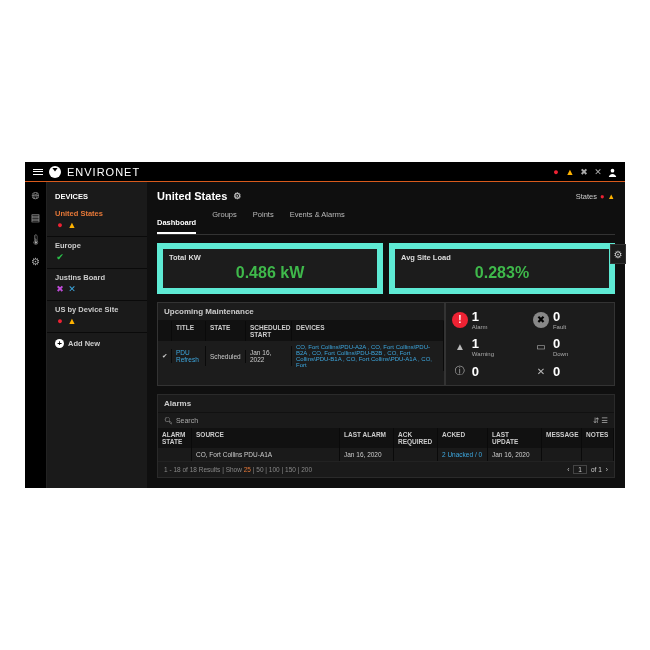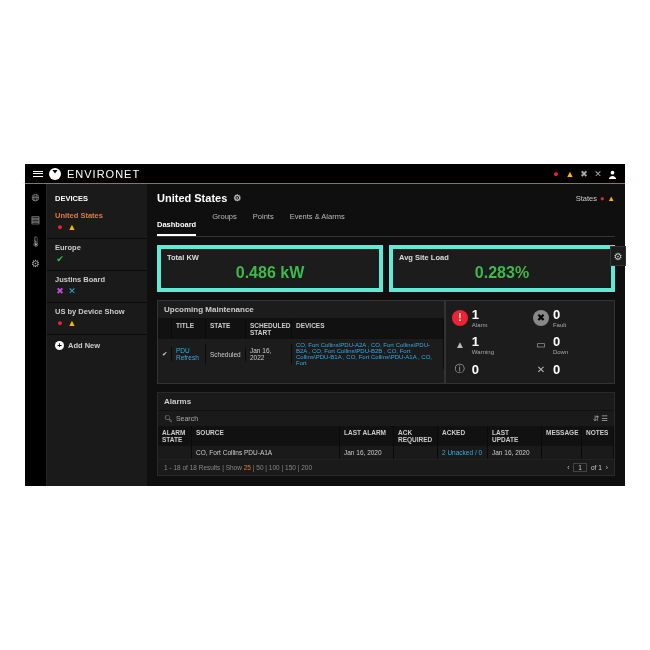--- a/index.html
+++ b/index.html
@@ -35,21 +35,21 @@
   .plus { width: 9px; height: 9px; border-radius: 50%; background: #fff; color: #000; text-align: center; line-height: 9px; font-size: 8px; }
   .main { flex: 1; background: #0f0f0f; padding: 8px 10px 10px 10px; position: relative; }
   .main-top { display: flex; justify-content: space-between; align-items: center; margin-bottom: 4px; }
   .page-title { font-size: 11px; font-weight: 700; color: #fff; display: flex; gap: 6px; align-items: center; }
   .gear { font-size: 9px; color: #bbb; }
   .status-txt { font-size: 7.5px; display: flex; gap: 3px; align-items: center; }
   .tabs { display: flex; gap: 16px; border-bottom: 1px solid #333; margin-bottom: 8px; }
   .tab { padding: 4px 0 5px; font-size: 7.5px; color: #bbb; cursor: pointer; }
   .tab.active { color: #fff; border-bottom: 2px solid #fff; font-weight: 700; margin-top: 8px; }
   .kpi-row { display: flex; gap: 6px; margin-bottom: 8px; }
-  .kpi { flex: 1; background: #1c1c1c; border: 4px solid #5eead4; padding: 4px 6px 6px; }
+  .kpi { flex: 1; background: #1c1c1c; border: 6px solid #5eead4; padding: 4px 6px 6px; }
   .kpi-label { font-size: 7.5px; color: #ddd; font-weight: 700; margin-bottom: 2px; }
   .kpi-val { font-size: 16px; font-weight: 700; text-align: center; color: #3fb94b; }
   .panel-row { display: flex; margin-bottom: 8px; }
   .panel { background: #1c1c1c; border: 1px solid #333; }
   .panel.maint { flex: 1.7; }
   .panel.dev { flex: 1; }
   .panel-head { padding: 4px 6px; font-weight: 700; font-size: 8px; border-bottom: 1px solid #111; }
   .maint-table .hdr, .maint-table .row { display: flex; font-size: 6.5px; }
   .maint-table .hdr { background: #111; color: #ccc; font-weight: 700; }
   .maint-table .hdr > div, .maint-table .row > div { padding: 3px 4px; border-right: 1px solid #0a0a0a; }
@@ -151,21 +151,21 @@
 
       <div class="side-item">
         <div class="nm">Justins Board</div>
         <div class="badges">
           <span class="ico mag">✖</span>
           <span class="ico blu">✕</span>
         </div>
       </div>
 
       <div class="side-item">
-        <div class="nm">US by Device Show</div>
+        <div class="nm">US by Device Site</div>
         <div class="badges">
           <span class="ico red">●</span>
           <span class="ico ylw">▲</span>
         </div>
       </div>
 
       <div class="side-add">
         <span class="plus">+</span>
         <span>Add New</span>
       </div>

